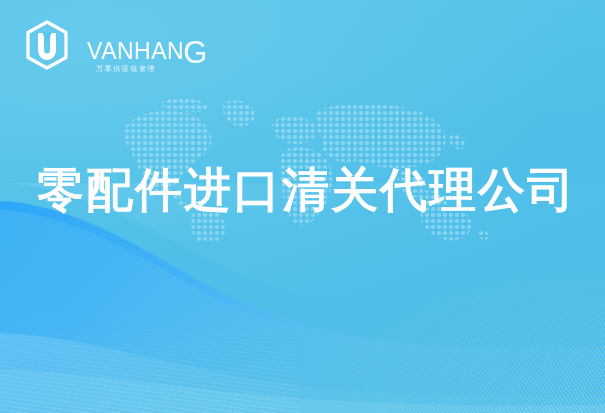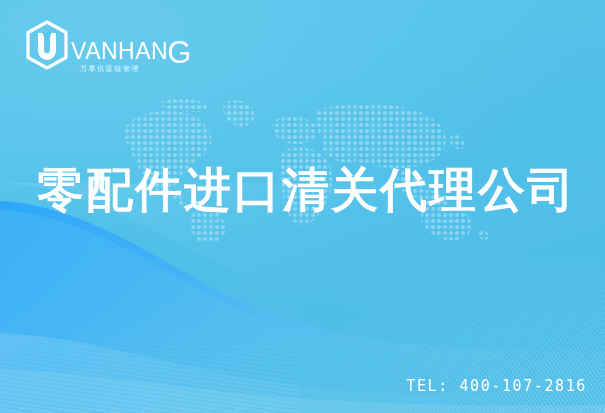--- a/index.html
+++ b/index.html
@@ -89,21 +89,21 @@
     pointer-events: none;
   }
 
   
   .logo {
     position: absolute;
     left: 24px;
     top: 20px;
     display: flex;
     align-items: center;
-    gap: 1px;
+    gap: 17px;
   }
   .logo-mark { width: 46px; height: 50px; flex: none; }
   .logo-mark svg { display: block; width: 100%; height: 100%; }
   .logo-text { position: relative; height: 46px; width: 115px; }
   .logo-wordmark {
     position: absolute;
     left: 0;
     top: 9px;
     font-size: 23px;
     letter-spacing: 0.5px;
@@ -262,15 +262,14 @@
       </svg>
     </span>
     <span class="logo-text">
       <span class="logo-wordmark"><span>VANHAN</span><span class="g-glyph">G</span></span>
       <span class="logo-sub">万享供应链管理</span>
     </span>
   </div>
 
   <div class="headline">零配件进口清关代理公司</div>
 
-  <div class="tel">TEL: 400-107-2816</div>
 
 </div>
 
 </body></html>

